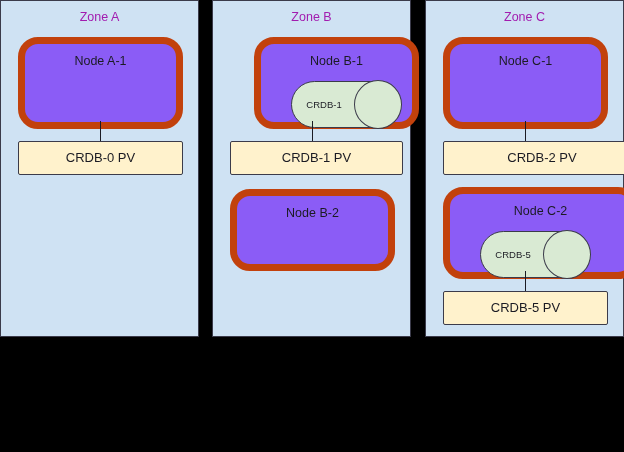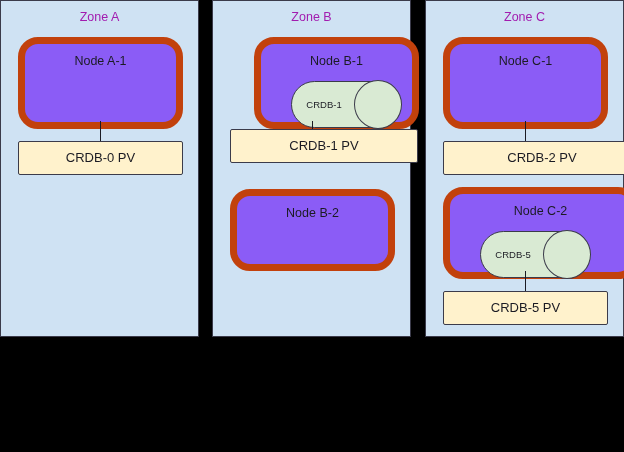--- a/index.html
+++ b/index.html
@@ -148,21 +148,21 @@
       <div class="node-label">Node B-1</div>
       <div class="cyl" style="left:30px; top:37px; width:110px; height:47px;">
         <div class="cyl-body"></div>
         <div class="cyl-cap"></div>
         <div class="cyl-label">CRDB-1</div>
       </div>
     </div>
 
     <div class="connector" style="left:99px; top:120px; height:21px;"></div>
 
-    <div class="pv" style="left:17px; top:128px; width:188px; height:34px;">
+    <div class="pv" style="left:17px; top:140px; width:173px; height:34px;">
       <span class="pv-label">CRDB-1 PV</span>
     </div>
 
     <div class="node" style="left:17px; top:188px; width:165px; height:82px;">
       <div class="node-label">Node B-2</div>
     </div>
   </div>
 
   <div class="zone" style="left:425px; top:0px; width:199px; height:337px;">
     <div class="zone-label">Zone C</div>

